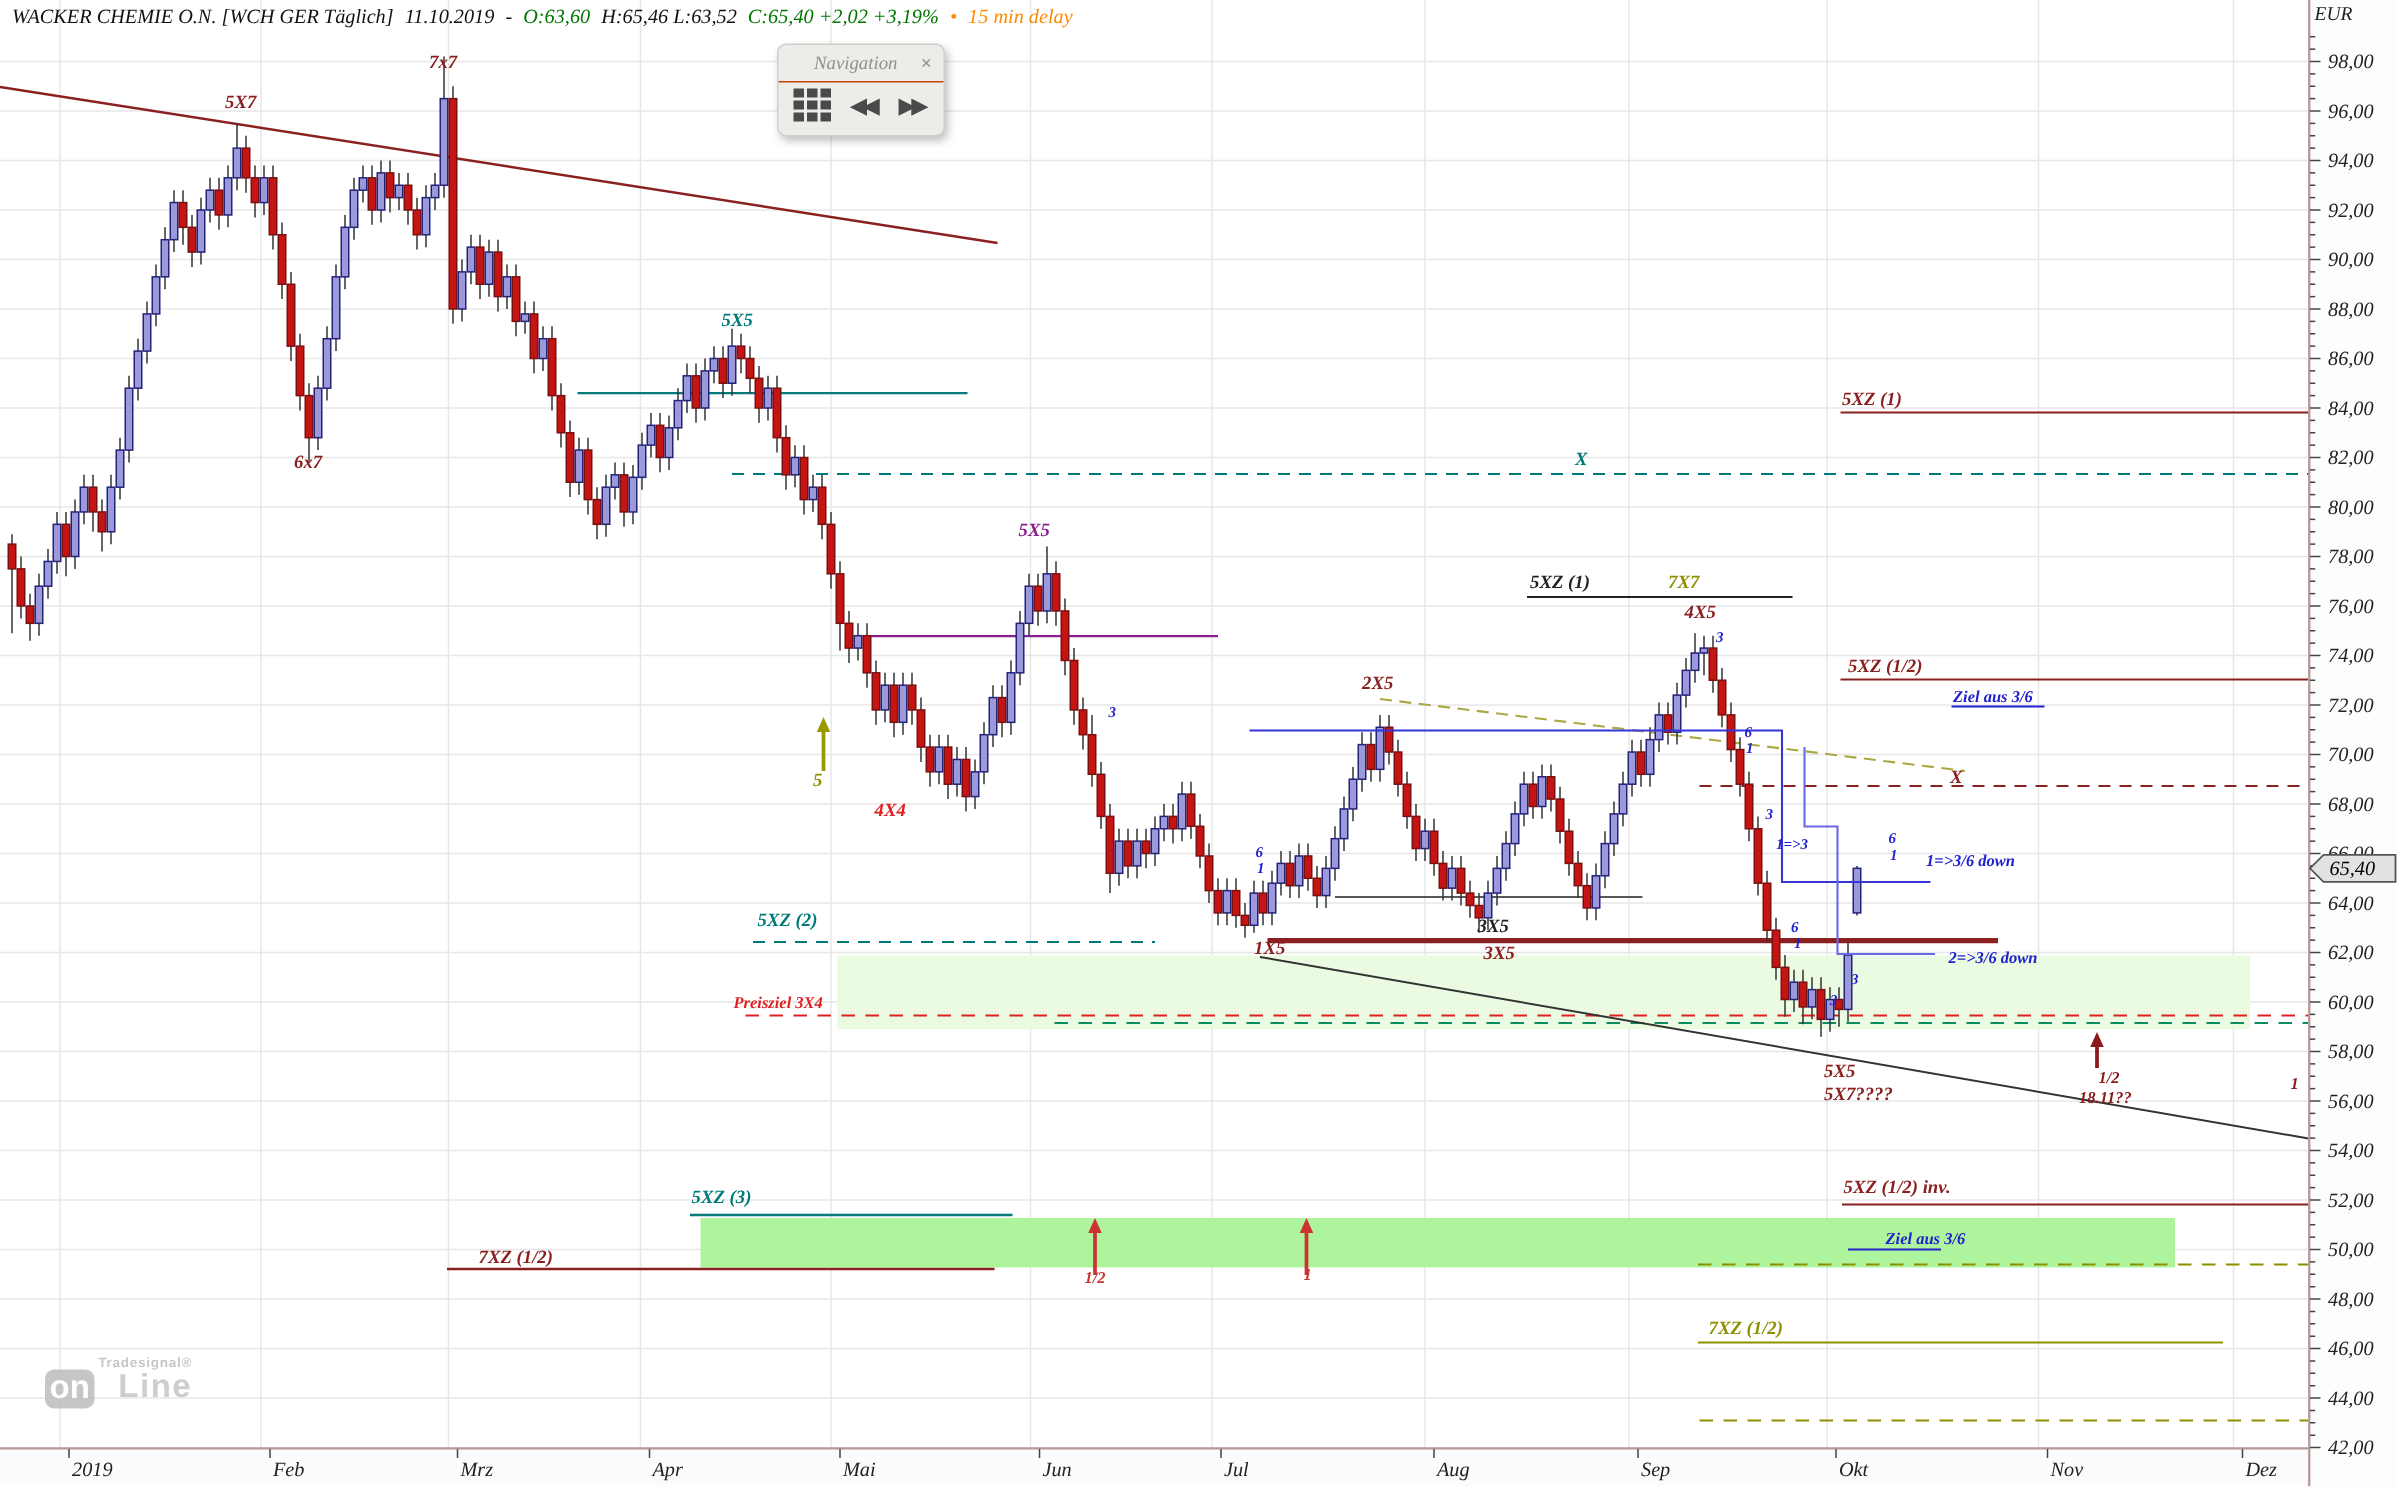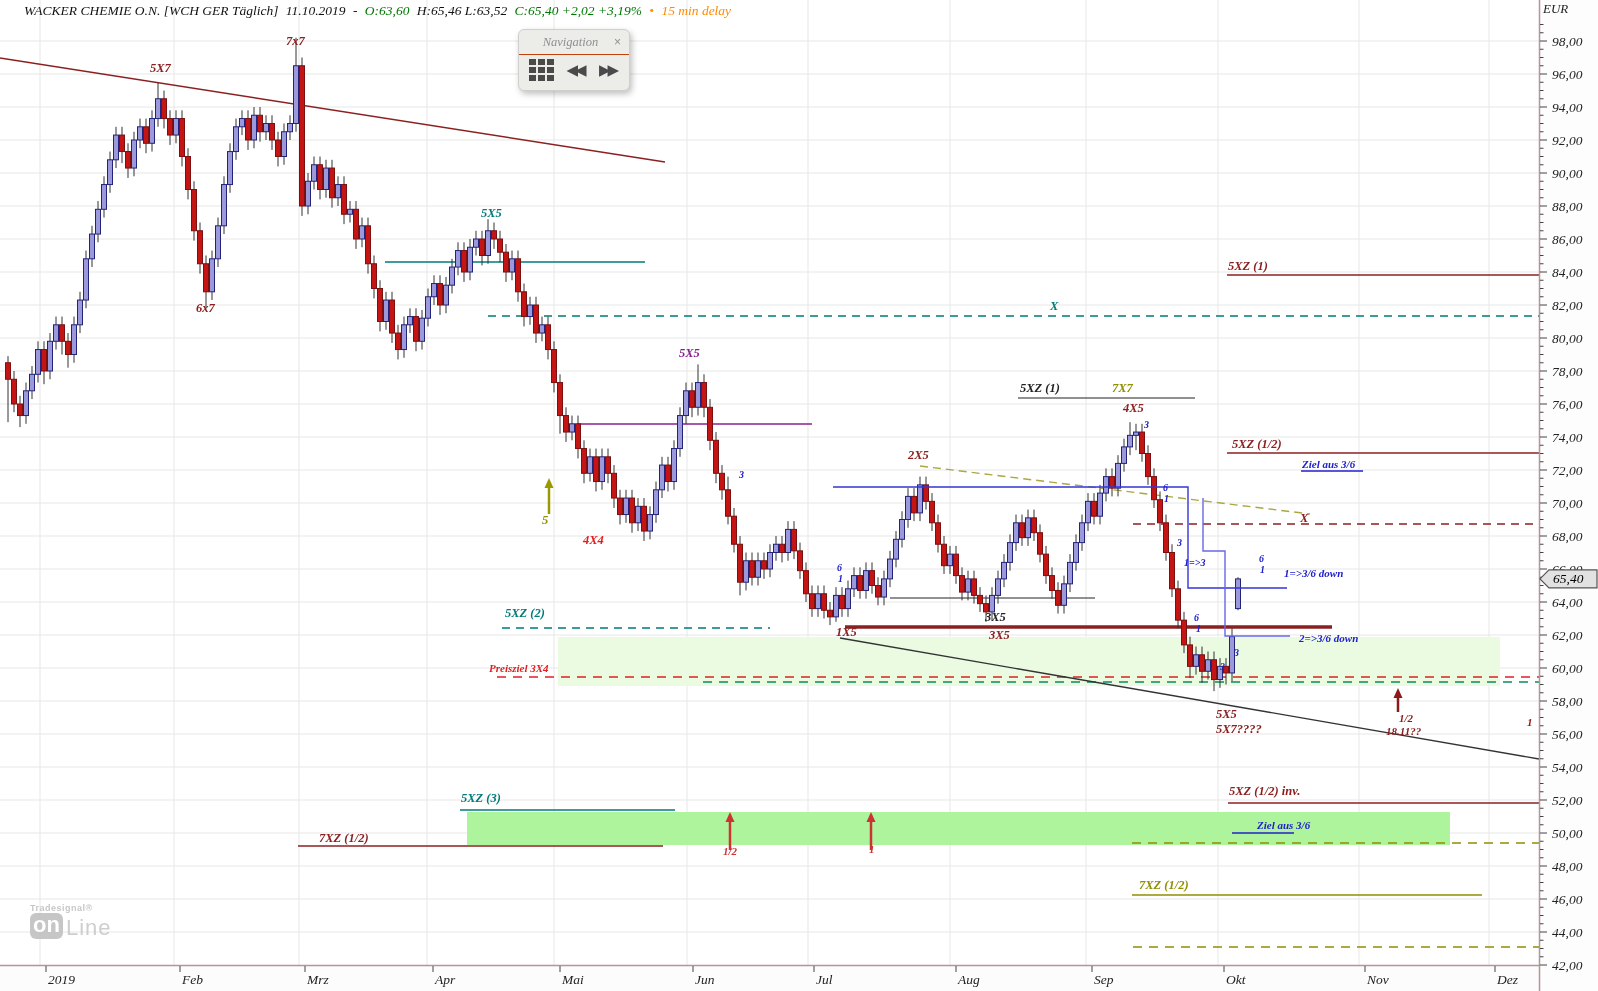--- a/index.html
+++ b/index.html
@@ -1,45 +1,45 @@
 <!DOCTYPE html>
 <html><head>
 <meta charset="utf-8">
 <style>
   html,body{margin:0;padding:0;background:#fff;}
   .root{position:relative;width:1598px;height:991px;background:#fff;overflow:hidden;
         font-family:"Liberation Serif",serif;}
   svg text{font-family:"Liberation Serif",serif;font-style:italic;}
   
-  .title-bar{position:absolute;top:3px;left:24px;font-style:italic;font-size:13.5px;
+  .title-bar{position:absolute;top:3px;left:8px;font-style:italic;font-size:13.5px;
              white-space:nowrap;z-index:5;color:#111;}
   .title-bar span{margin-right:4px;}
   .t-green{color:#007700;}
   .t-orange{color:#ff8a00;}
   
   .nav-panel{position:absolute;left:518px;top:29px;width:110px;height:60px;background:#ecece9;
              border:1px solid #cfcfcc;border-radius:6px;box-shadow:2px 3px 6px rgba(0,0,0,.25);
              z-index:6;}
   .nav-head{height:24px;border-bottom:1px solid #c2410c;display:flex;align-items:center;
             padding:0 8px;}
   .nav-title{flex:1;text-align:center;font-style:italic;font-size:12.5px;color:#8f8f8f;}
   .nav-close{color:#8f8f8f;font-size:12px;cursor:pointer;font-family:"Liberation Sans",sans-serif;}
   .nav-body{display:flex;align-items:center;justify-content:space-between;padding:4px 10px 0 10px;}
   .nav-grid{display:grid;grid-template-columns:repeat(3,7px);grid-gap:2px;cursor:pointer;}
   .nav-grid i{width:7px;height:6px;background:#4a4a4a;display:block;}
   .nav-btn{color:#4a4a4a;font-size:15px;letter-spacing:-3px;cursor:pointer;
            font-family:"DejaVu Sans",sans-serif;line-height:1;padding-right:3px;}
   
   .wm{position:absolute;left:30px;top:903px;z-index:2;opacity:.85;
       font-family:"Liberation Sans",sans-serif;}
-  .wm-top{font-size:9px;font-weight:bold;color:#bdbdbd;letter-spacing:.5px;}
-  .wm-bottom{display:flex;align-items:flex-end;line-height:1;}
+  .wm-top{font-size:9px;font-weight:bold;color:#bdbdbd;margin-left:15px;letter-spacing:.5px;text-align:right;}
+  .wm-bottom{display:flex;align-items:flex-start;line-height:1;}
   .wm-on{background:#bdbdbd;color:#fff;font-weight:bold;font-size:22px;border-radius:6px;
          padding:1px 3px 3px 3px;}
-  .wm-line{color:#c6c6c6;font-weight:normal;font-size:22px;letter-spacing:1px;margin-left:3px;}
+  .wm-line{color:#c6c6c6;font-weight:bold;font-size:22px;letter-spacing:1px;margin-left:16px;}
 </style>
 </head>
 <body>
 
 <div class="root">
 
   <div class="title-bar">
     <span>WACKER CHEMIE O.N. [WCH GER Täglich]</span>
     <span>11.10.2019</span>
     <span>-</span>

